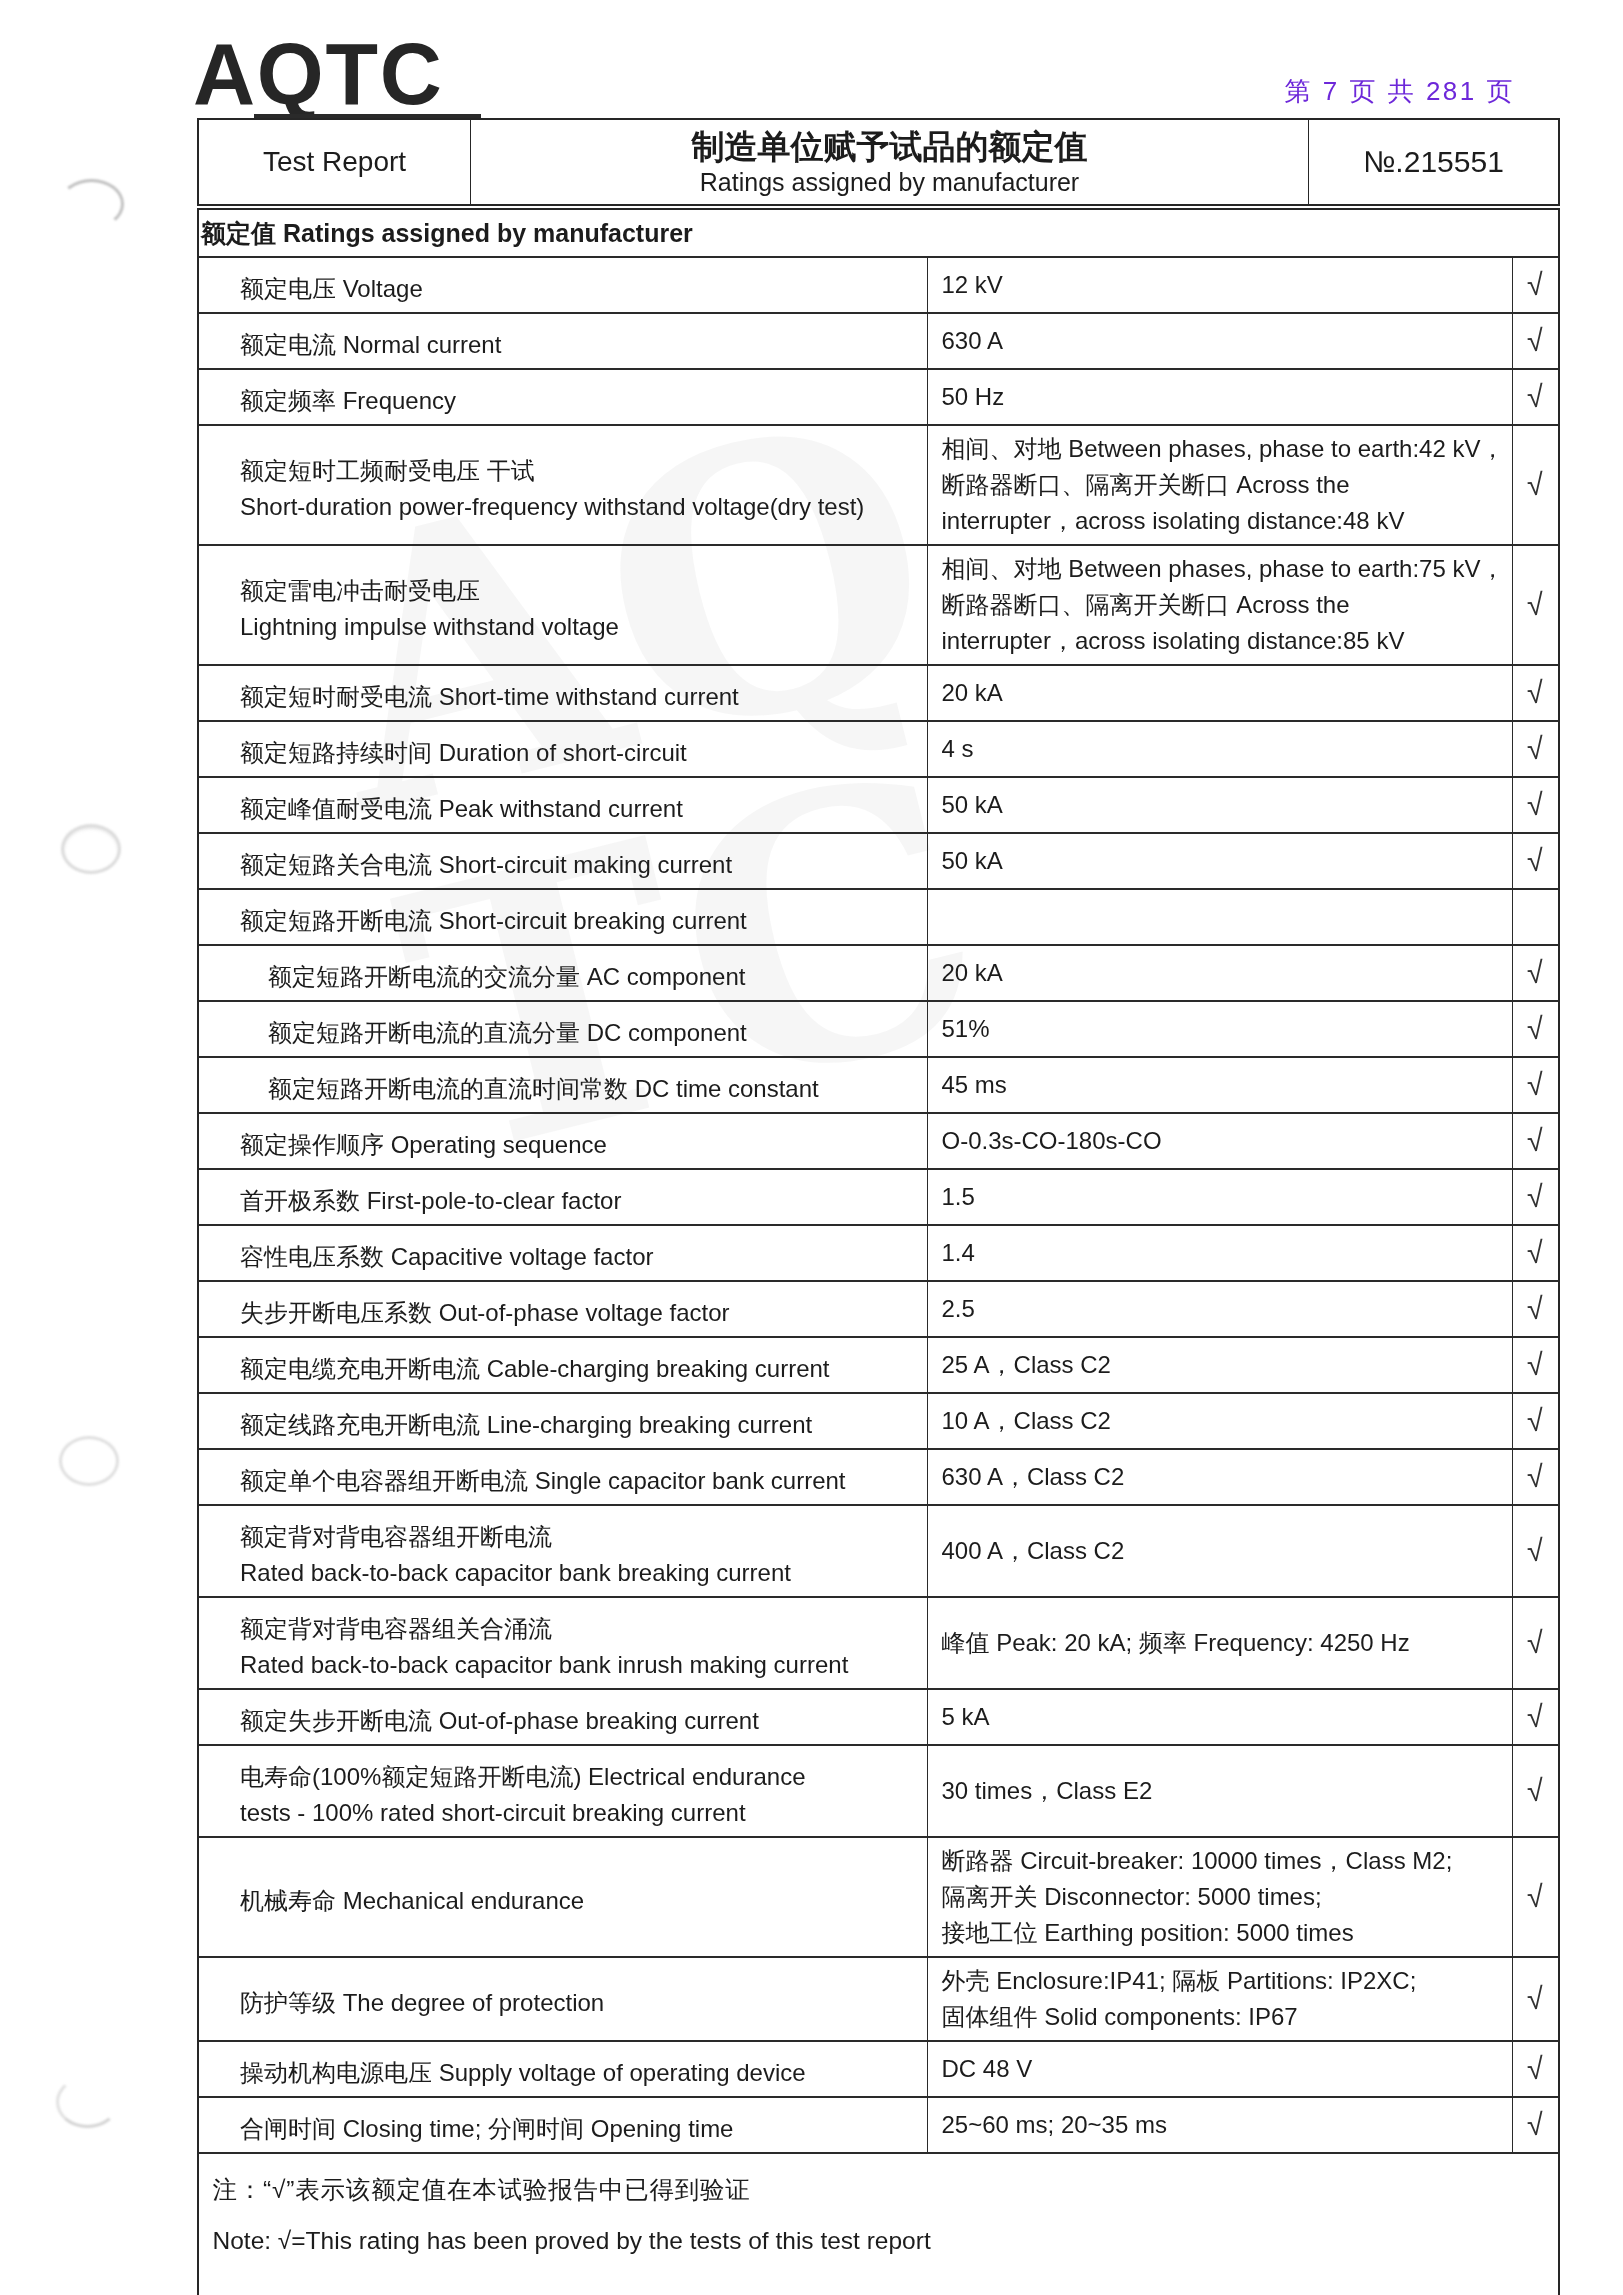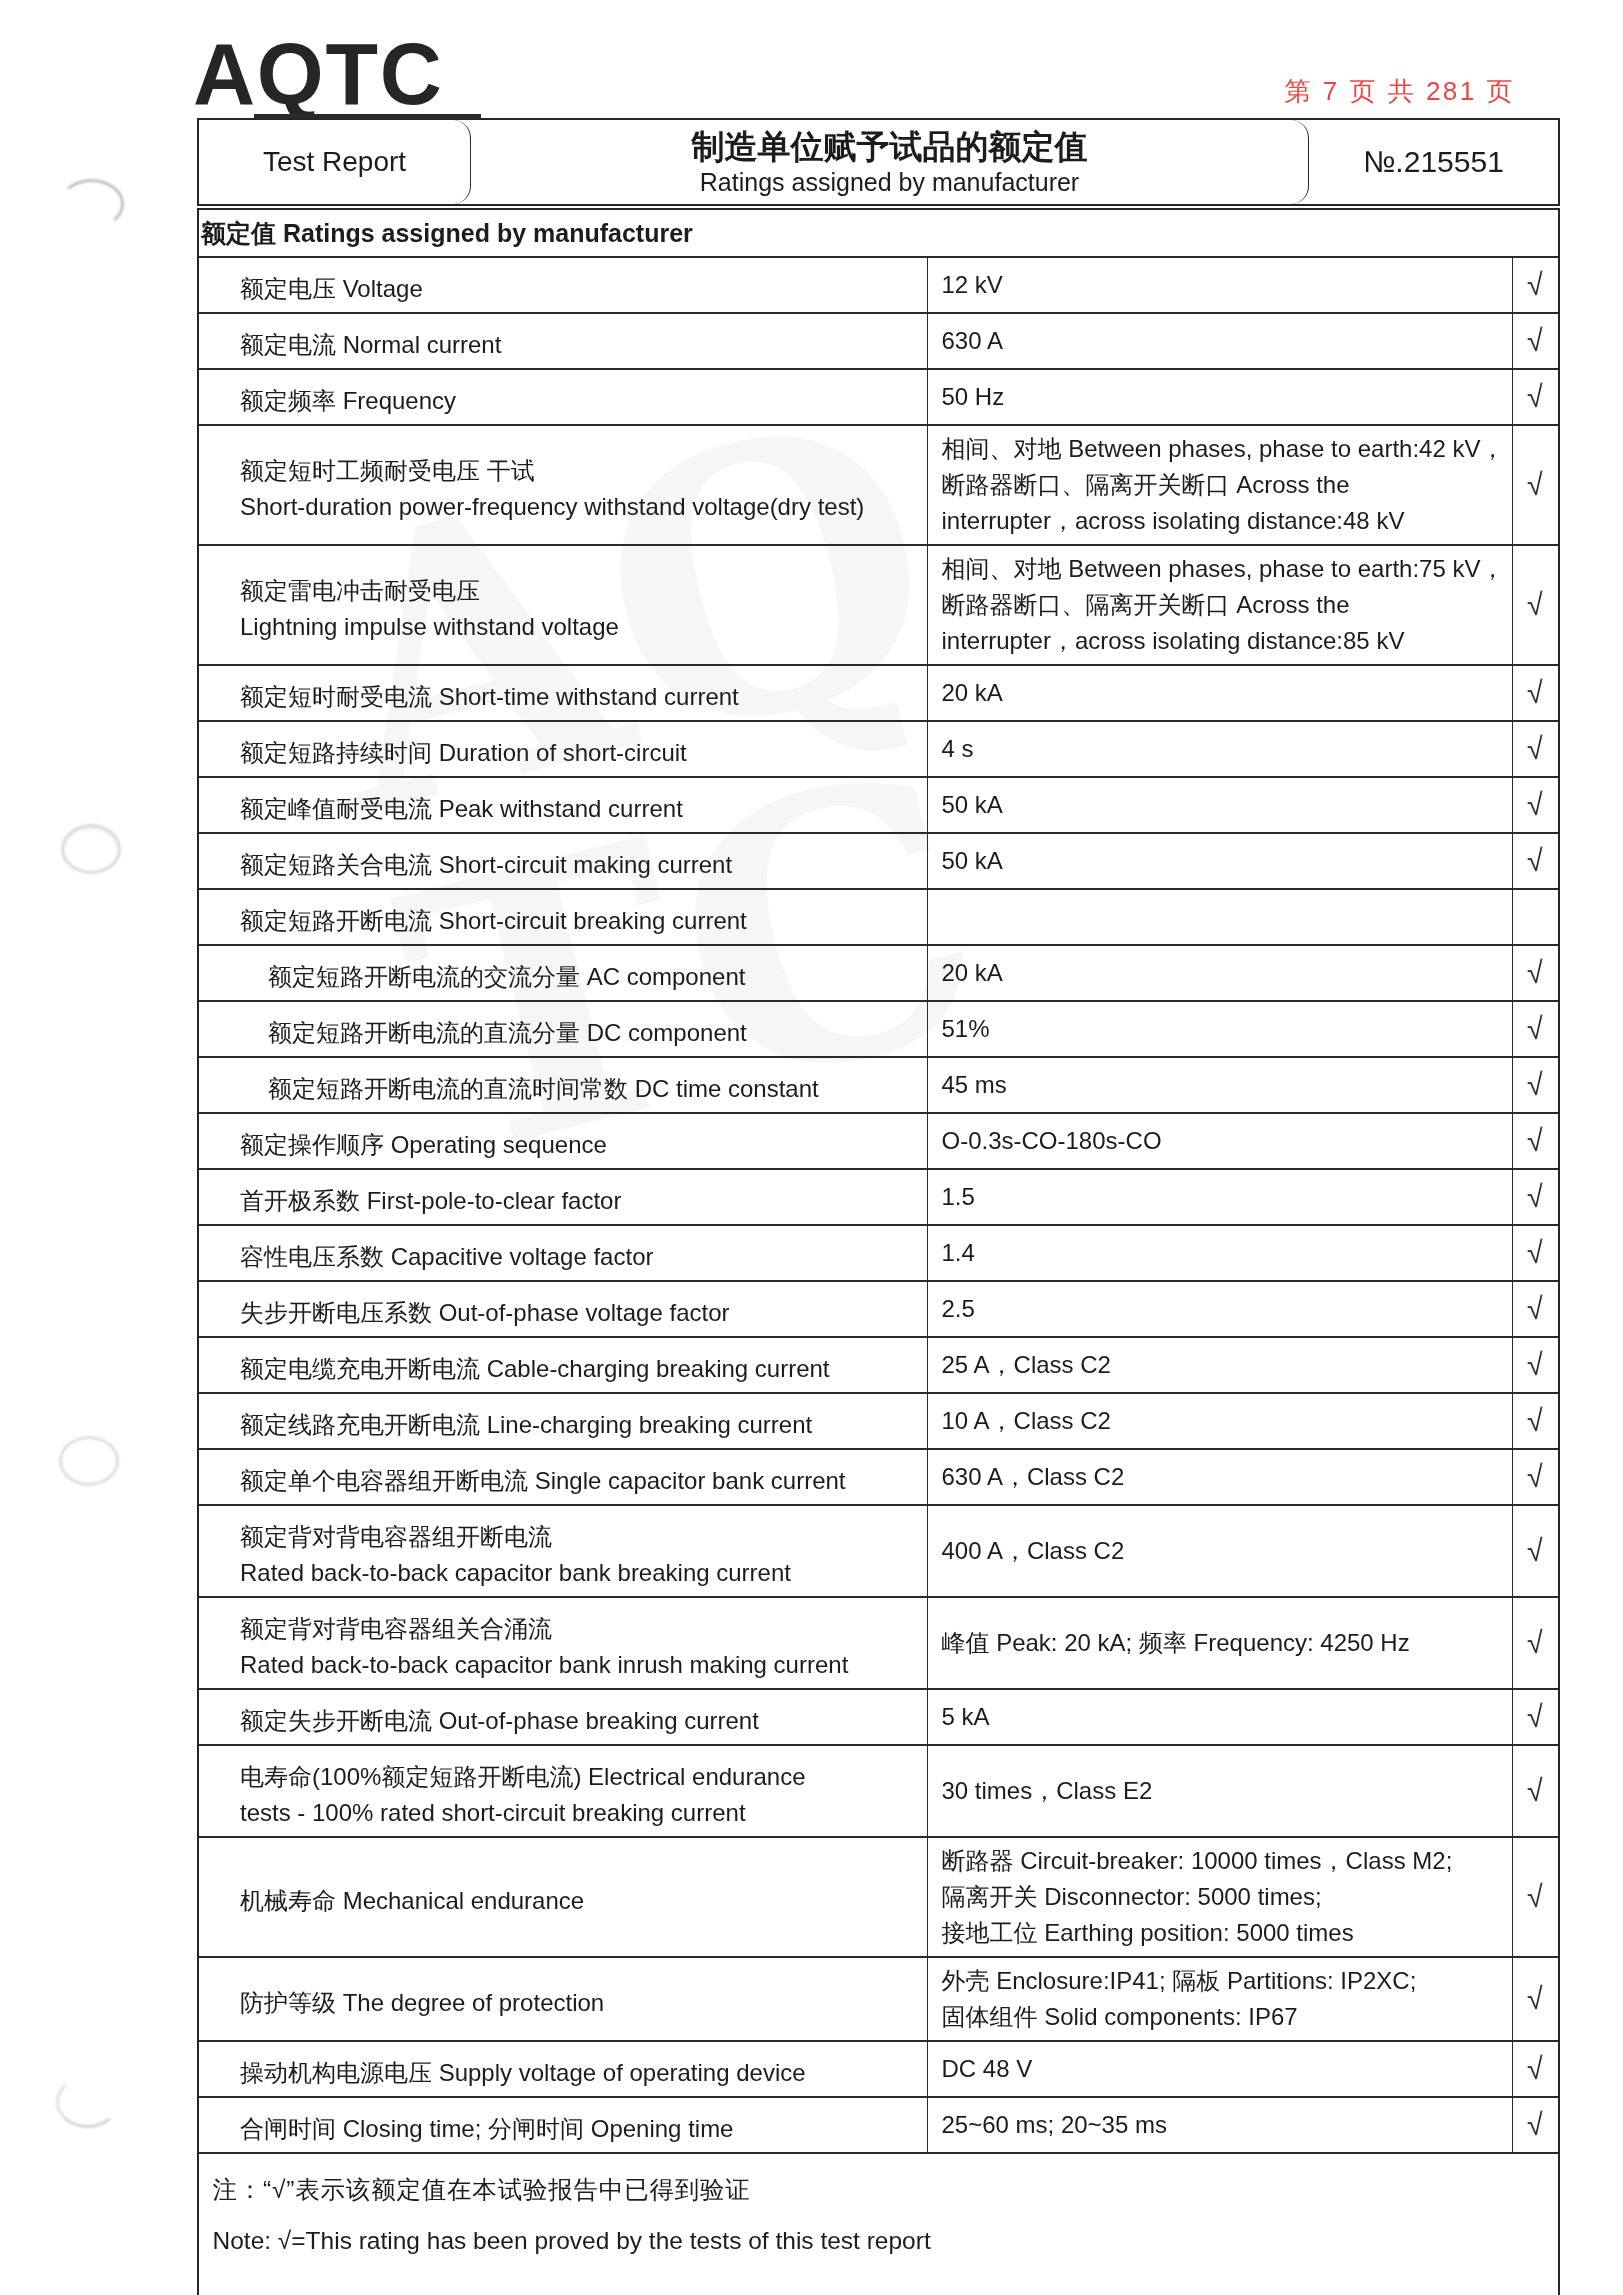--- a/index.html
+++ b/index.html
@@ -20,30 +20,30 @@
     font-family:"Liberation Sans","DejaVu Sans",sans-serif;
   }
   .logo-underline {
     position:absolute; left:61px; top:90px; width:227px; height:5px;
     background:#2a2a2a;
   }
 
   
   .page-indicator {
     position:absolute; top:74px; right:108px;
-    font-size:26px; letter-spacing:2.5px; color:#ef4444;
+    font-size:26px; letter-spacing:2.5px; color:#6d28d9;
   }
 
   
   .header-table {
     position:absolute; left:197px; top:118px; width:1363px; height:88px;
     border:2.5px solid #262626; box-sizing:border-box;
     display:flex; background:#fff;
   }
-  .ht-cell { display:flex; flex-direction:column; justify-content:center; align-items:center; box-sizing:border-box;border-radius:18px; }
+  .ht-cell { display:flex; flex-direction:column; justify-content:center; align-items:center; box-sizing:border-box; }
   .ht-left  { width:272px; border-right:1.7px solid #262626; font-size:28px; }
   .ht-mid   { flex:1; border-right:1.7px solid #262626; }
   .ht-right { width:249px; font-size:30px;text-align:right; }
   .ht-title-zh { font-size:33px; font-weight:bold; line-height:39px; }
   .ht-title-en { font-size:25px; line-height:32px; }
 
   
   .main-table {
     position:absolute; left:197px; top:208px; width:1363px;
     border:2.5px solid #262626; box-sizing:border-box; background:transparent;

